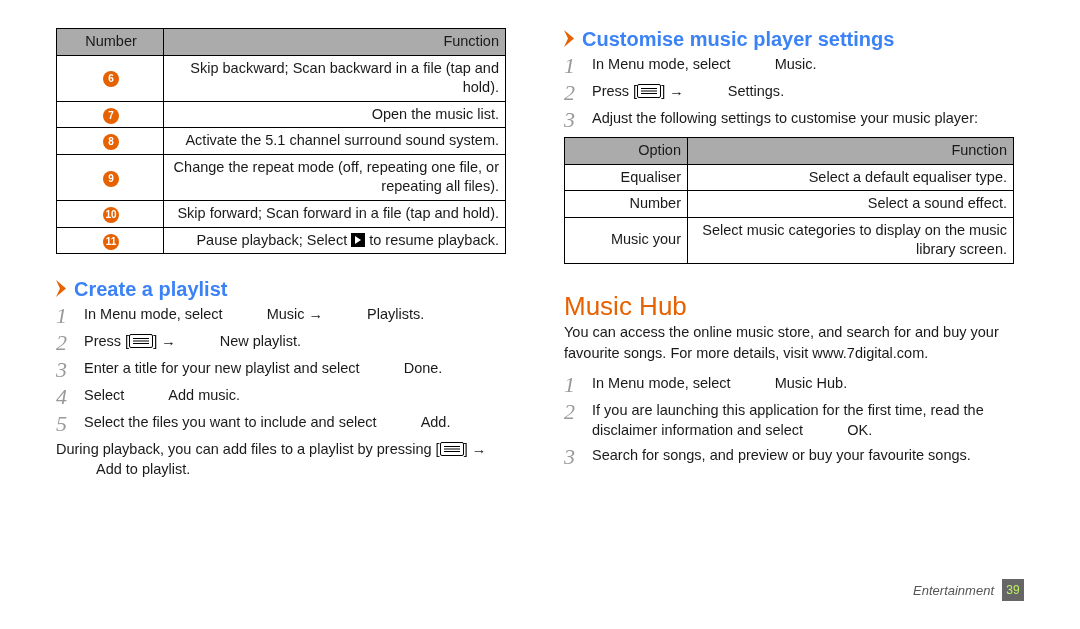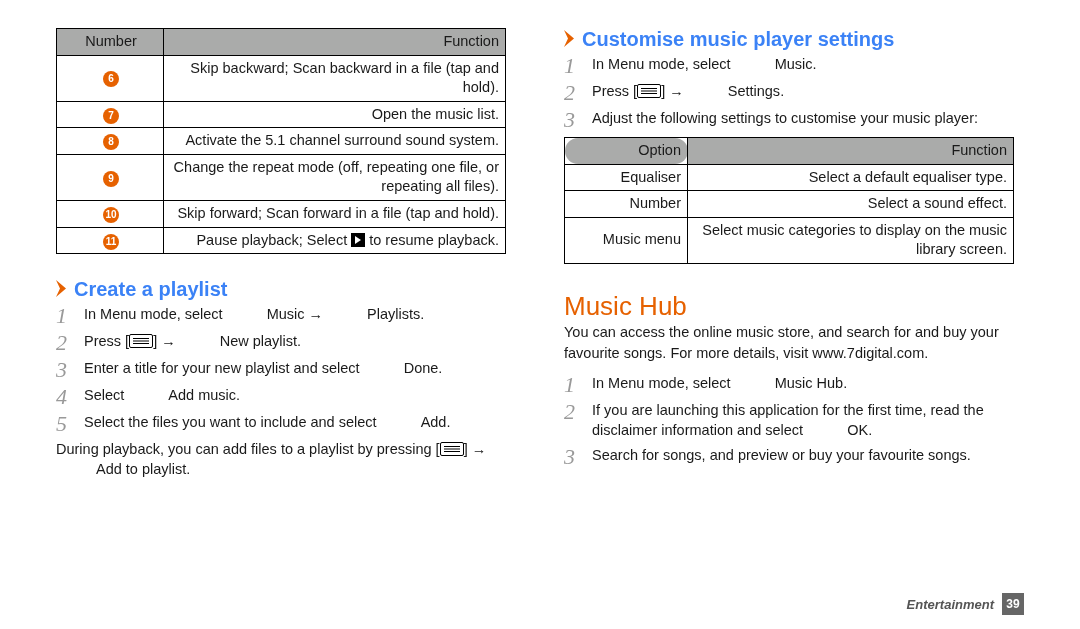--- a/index.html
+++ b/index.html
@@ -34,21 +34,21 @@
     border: 1px solid #000;
     padding: 3px 6px 3px 8px;
     text-align: right;
     vertical-align: middle;
   }
   th {
     background: #aaabaa;
     font-weight: 400;
   }
   .num-col { width: 92px; text-align: center; margin-top: 44px; }
-  .opt-col { width: 108px; border-radius: 13px; }
+  .opt-col { width: 108px; }
   .circ {
     display: inline-flex;
     width: 16px;
     height: 16px;
     border-radius: 50%;
     background: #e66100;
     color: #fff;
     font-size: 10px;
     font-weight: 700;
     align-items: center;
@@ -131,33 +131,32 @@
     color: #999;
     min-width: 18px;
     line-height: 1;
     padding-top:1px;
   }
   .step-text { flex:1; }
   b { font-weight:400;padding-left:40px; }
   .footer {
     position: absolute;
     right: 56px;
-    bottom: 14px;
+    bottom: 28px;
     font-size: 13px;
     display:flex;
     align-items:center;
     gap:8px;
-    font-weight:bold;
   }
   .footer .sect { font-style: italic; color:#555; }
   .footer .pg {
     display:inline-flex;
     width:22px; height:22px;
     background:#666;
-    color:#ffffff;
+    color:#bef264;
     align-items:center;
     justify-content:center;
     font-size:12px;
     font-style:normal;
   }
 </style>
 </head>
 <body>
 
 <div class="page">
@@ -266,21 +265,21 @@
         <tbody id="right-rows">
           <tr>
             <td class="opt-col">Equaliser</td>
             <td>Select a default equaliser type.</td>
           </tr>
           <tr>
             <td class="opt-col">Number</td>
             <td>Select a sound effect.</td>
           </tr>
           <tr>
-            <td class="opt-col">Music menu</td>
+            <td class="opt-col">Music your</td>
             <td>Select music categories to display on the music library screen.</td>
           </tr>
         </tbody>
     </table>
 
     <h1 class="main-h">Music Hub</h1>
     <p class="body-p">You can access the online music store, and search for and buy your favourite songs. For more details, visit www.7digital.com.</p>
 
     <div id="right-steps2">
         <div class="step">

